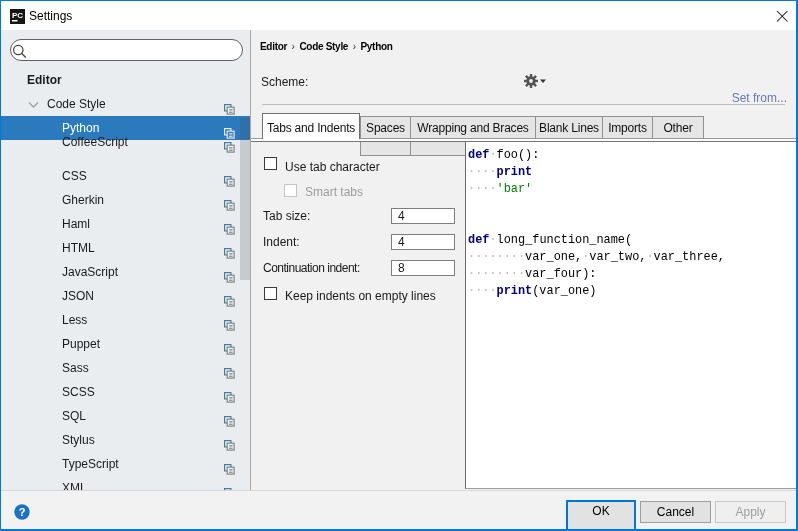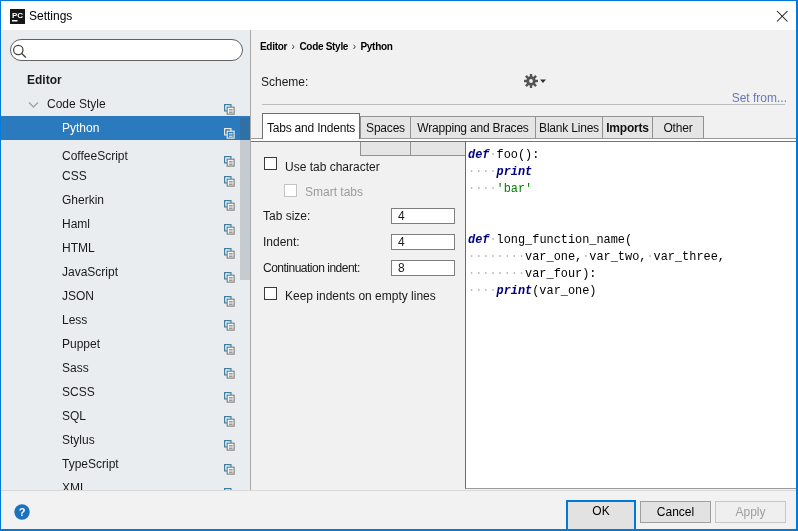--- a/index.html
+++ b/index.html
@@ -44,21 +44,21 @@
   
   .tab{position:absolute;top:86px;height:40px;background:#e5e5e5;border:1px solid #919191;text-align:center;color:#111;line-height:22px;letter-spacing:-0.2px;}
   #tab0{left:11px;top:83px;height:26px;background:#fff;z-index:3;border:1px solid #6f6f6f;border-bottom:none;line-height:28px;}
   #tabrowline{position:absolute;left:0;top:108px;width:545px;height:1px;background:#9a9a9a;z-index:1;}
   #whitestrip{position:absolute;left:0;top:109px;width:545px;height:2px;background:#fff;z-index:1;}
   #tabline{position:absolute;left:0;top:111px;width:545px;height:1px;background:#757575;z-index:1;}
 
   
   #preview{position:absolute;left:214px;top:112px;width:331px;height:347px;background:#fff;border-left:1px solid #6a6a6a;border-bottom:1px solid #9b9b9b;}
   #code{position:absolute;left:2px;top:5px;font-family:"Liberation Mono",monospace;font-size:11.9px;line-height:17px;white-space:pre;color:#000;}
-  .kw{color:#000080;font-weight:bold;font-style:italic;}
+  .kw{color:#000080;font-weight:bold;}
   .str{color:#008000;}
   .ws{color:#bbbbbb;}
 
   .cb{position:absolute;width:13px;height:13px;background:#fff;border:1.5px solid #3a3a3a;}
   .cb.dis{border:1.3px solid #c4c4c4;background:#fff;}
   .field{position:absolute;left:140px;width:64px;height:16px;background:#fff;border:1px solid #7e7e7e;line-height:14px;padding-left:6px;}
   .flab{position:absolute;left:12px;}
 
   
   #footer{left:1px;top:490px;width:795px;height:39px;background:#f2f2f2;border-top:1px solid #d8d8d8;}
@@ -109,21 +109,21 @@
         </div>
         <div class="row" id="selrow" style="top:86px;">
           <span class="lbl" style="left:61px;">Python</span>
           <span class="ico"><svg width="11" height="11">
               <rect x="0.6" y="0.6" width="6.3" height="6.3" fill="none" stroke="#ece8dd" stroke-width="1.2"></rect>
               <rect x="3.2" y="3.2" width="6.9" height="6.9" fill="#2a7abd" stroke="#ece8dd" stroke-width="1.2"></rect>
               <line x1="5" y1="5.8" x2="8.6" y2="5.8" stroke="#ece8dd" stroke-width="1.2"></line>
               <line x1="5" y1="8.2" x2="8.6" y2="8.2" stroke="#ece8dd" stroke-width="1.2"></line>
             </svg></span>
         </div>
-        <div class="row" style="top:114px;">
+        <div class="row" style="top:100px;">
           <span class="lbl" style="left:61px;">CoffeeScript</span>
           <span class="ico"><svg width="11" height="11">
               <rect x="0.6" y="0.6" width="6.3" height="6.3" fill="none" stroke="#3d7ea8" stroke-width="1.2"></rect>
               <rect x="3.2" y="3.2" width="6.9" height="6.9" fill="#f4f6f7" stroke="#828282" stroke-width="1.2"></rect>
               <line x1="5" y1="5.8" x2="8.6" y2="5.8" stroke="#828282" stroke-width="1.2"></line>
               <line x1="5" y1="8.2" x2="8.6" y2="8.2" stroke="#828282" stroke-width="1.2"></line>
             </svg></span>
         </div>
         <div class="row" style="top:134px;">
           <span class="lbl" style="left:61px;">CSS</span>
@@ -276,21 +276,21 @@
       <polygon points="16,6.5 22,6.5 19,10" fill="#333"></polygon>
     </svg>
     <div id="sep1"></div>
     <div id="setfrom">Set from...</div>
 
     <div id="tabstrip">
         <div class="tab" id="tab0" style="left:11px;width:98px;">Tabs and Indents</div>
         <div class="tab" style="left:109px;width:51px;">Spaces</div>
         <div class="tab" style="left:159px;width:126px;">Wrapping and Braces</div>
         <div class="tab" style="left:284px;width:68px;">Blank Lines</div>
-        <div class="tab" style="left:351px;width:51px;font-weight:bold;">Imports</div>
+        <div class="tab" style="left:351px;width:51px;">Imports</div>
         <div class="tab" style="left:401px;width:52px;">Other</div>
       </div>
     <div id="tabrowline"></div>
     <div id="whitestrip"></div>
     <div id="tabline"></div>
 
     <div id="form">
         <div class="cb" style="left:13px;top:127px;"></div>
         <div style="position:absolute;left:34px;top:130px;">Use tab character</div>
         <div class="cb dis" style="left:33px;top:154px;"></div>

